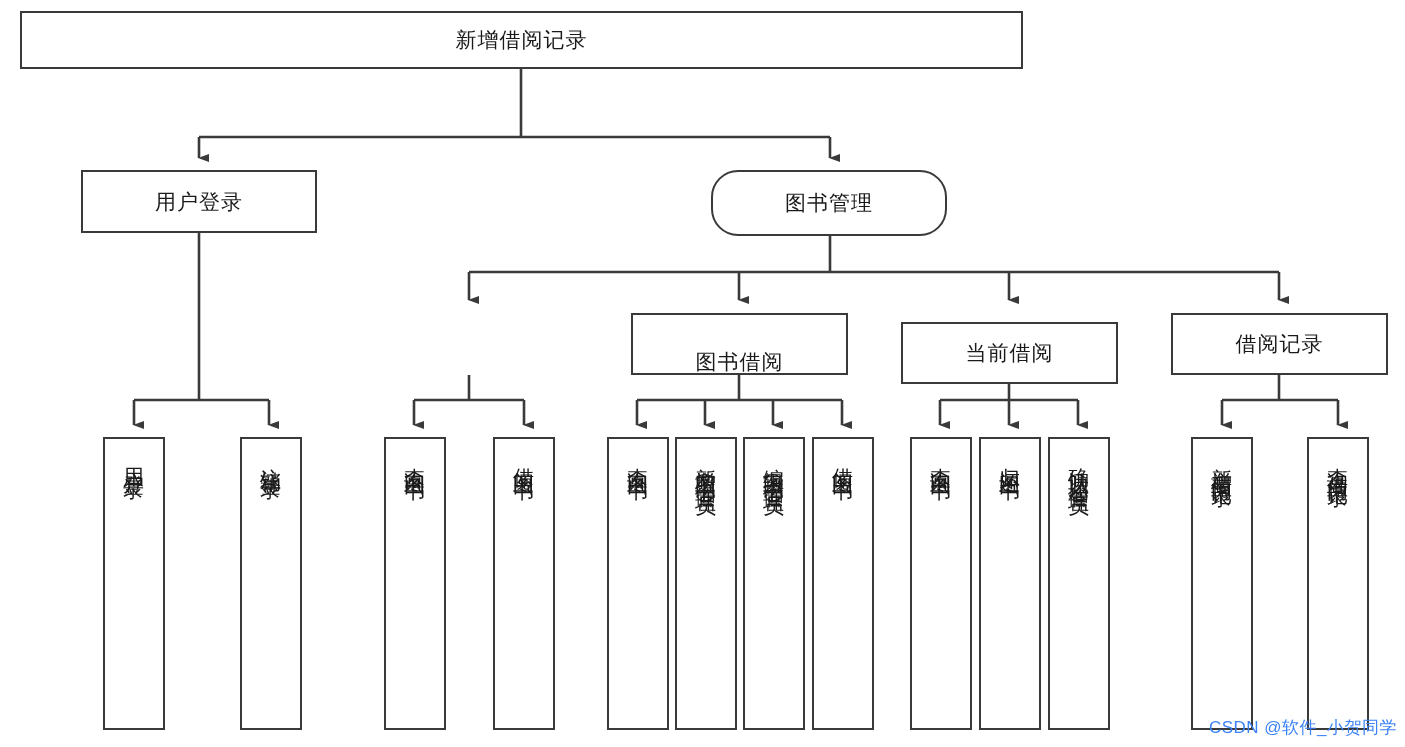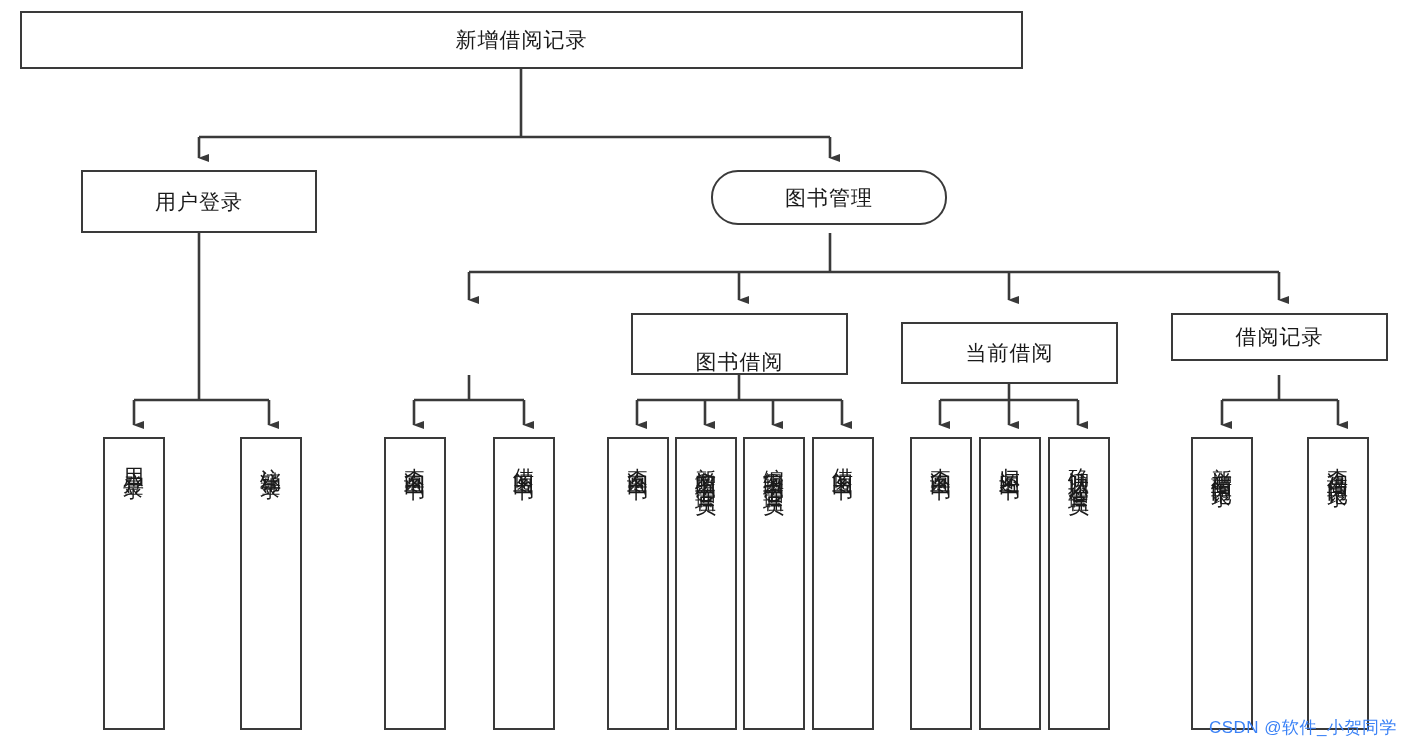--- a/index.html
+++ b/index.html
@@ -120,31 +120,31 @@
     </g>
   </svg>
 
   <div class="node" style="left:20px; top:11px; width:1003px; height:58px;">
     <span class="label">新增借阅记录</span>
   </div>
 
   <div class="node" style="left:81px; top:170px; width:236px; height:63px;">
     <span class="label">用户登录</span>
   </div>
-  <div class="node" style="left:711px; top:170px; width:236px; height:55px;border-radius:27px;">
+  <div class="node" style="left:711px; top:170px; width:236px; height:66px;border-radius:27px;">
     <span class="label">图书管理</span>
   </div>
 
   <div class="node" style="left:631px; top:313px; width:217px; height:62px;align-items:flex-end;">
     <span class="label">图书借阅</span>
   </div>
   <div class="node" style="left:901px; top:313px; width:217px; height:62px;margin-top:9px;">
     <span class="label">当前借阅</span>
   </div>
-  <div class="node" style="left:1171px; top:313px; width:217px; height:48px;">
+  <div class="node" style="left:1171px; top:313px; width:217px; height:62px;">
     <span class="label">借阅记录</span>
   </div>
 
   <div class="node leaf" style="left:103px; top:437px; width:62px; height:293px;">
     <span class="label">用户登录</span>
   </div>
   <div class="node leaf" style="left:240px; top:437px; width:62px; height:293px;">
     <span class="label">注销登录</span>
   </div>
 

